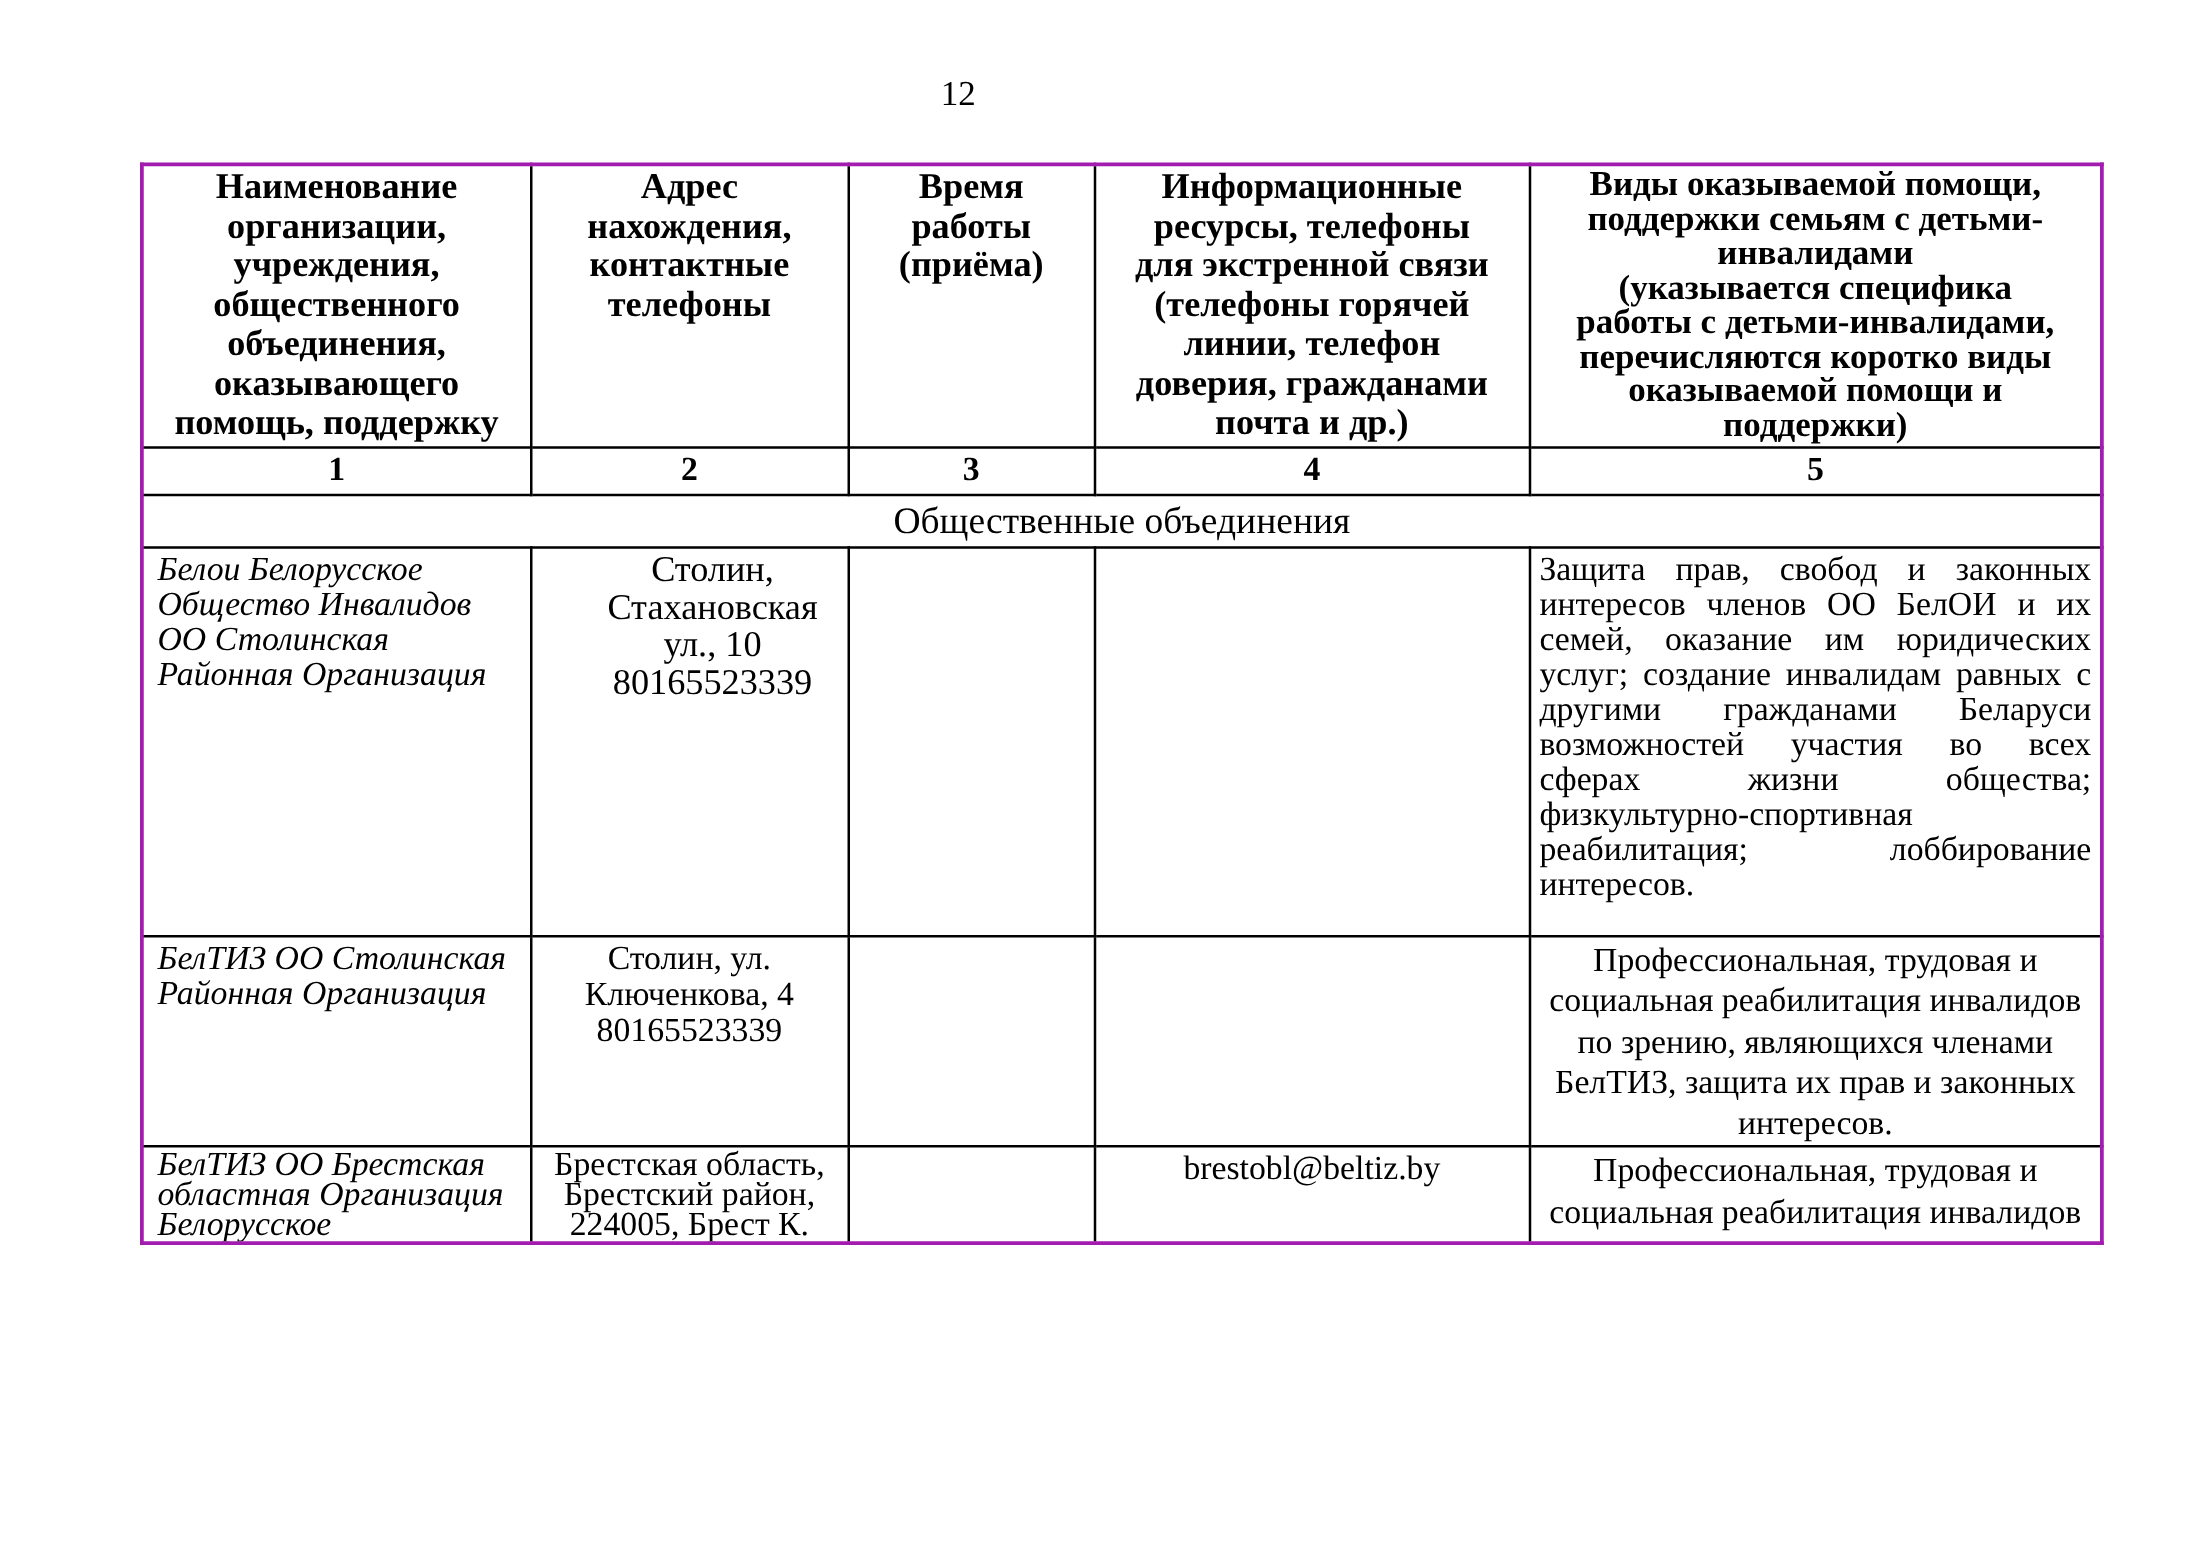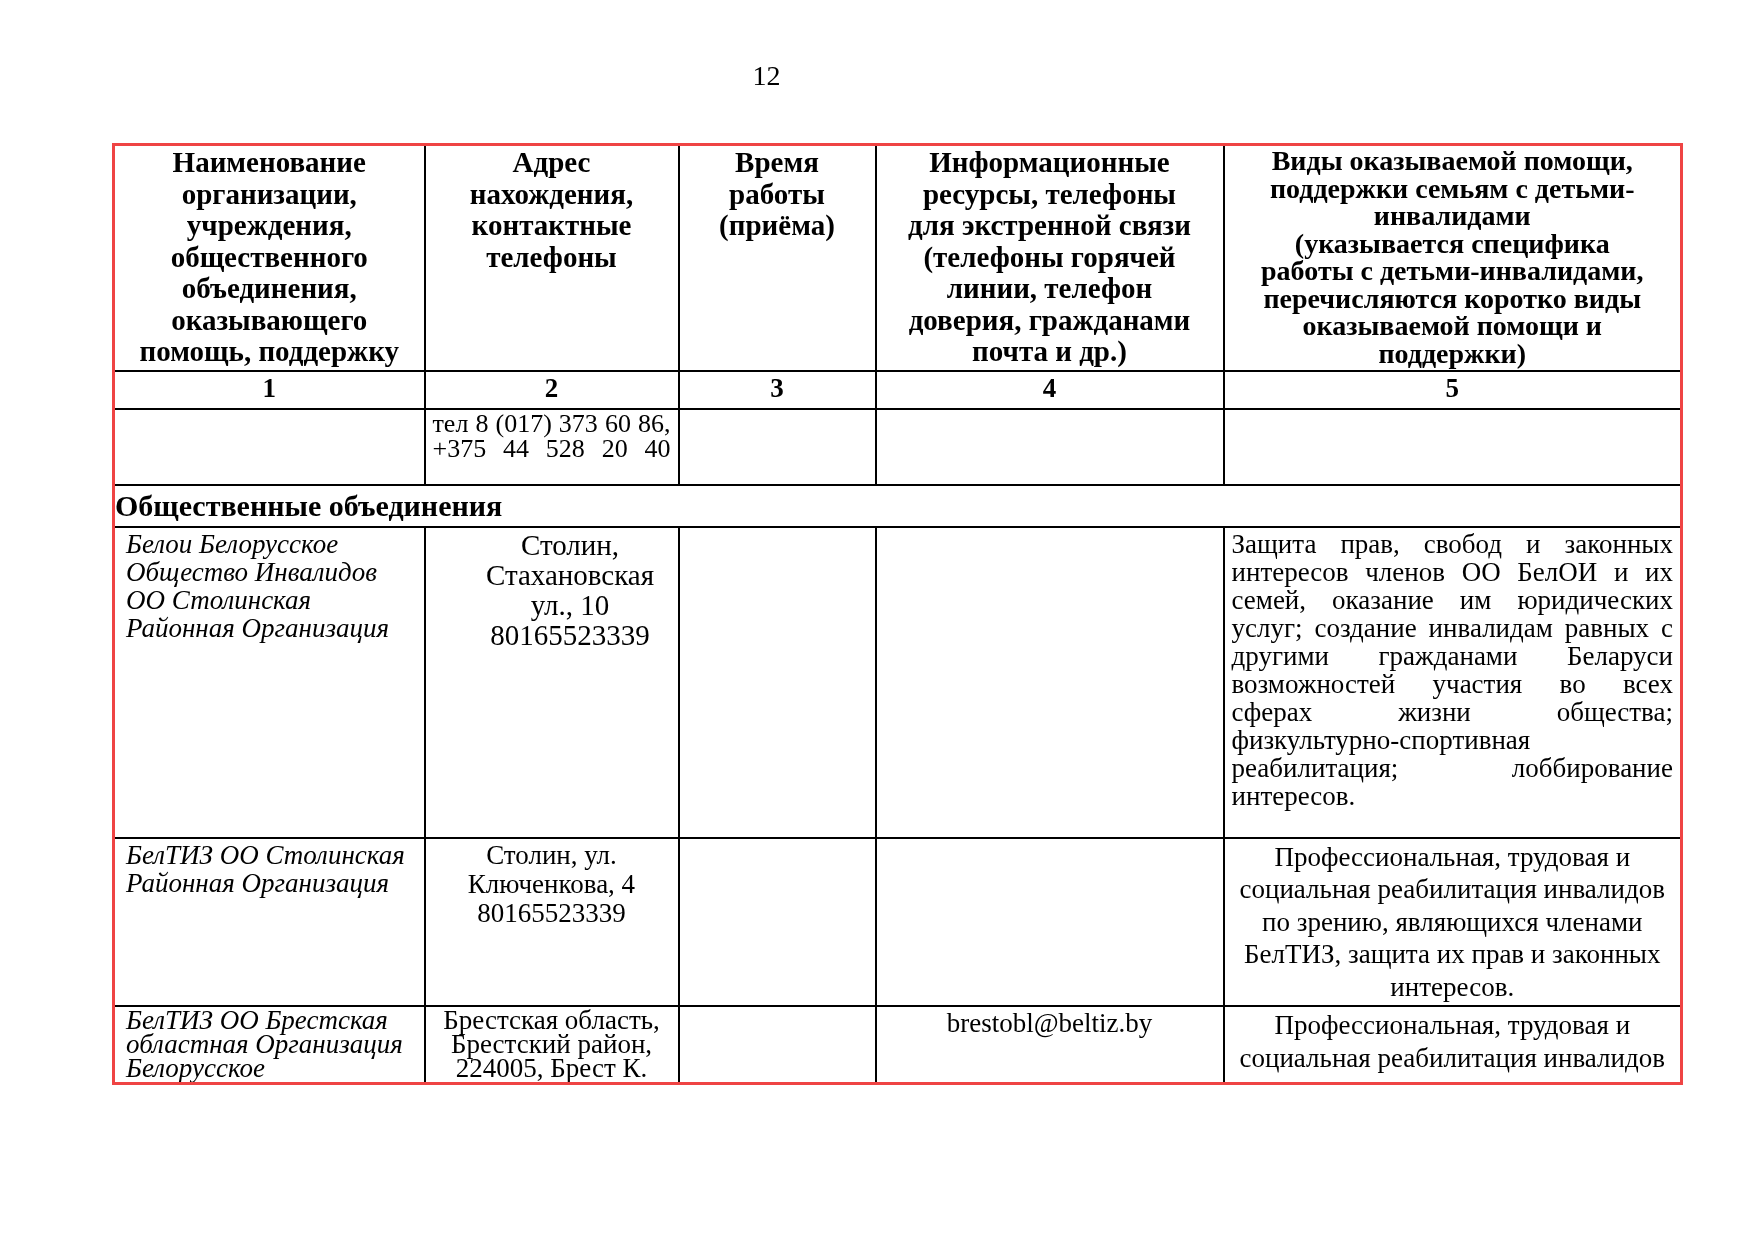--- a/index.html
+++ b/index.html
@@ -20,25 +20,25 @@
     top: 60px;
     left: 0;
     width: 1533px;
     text-align: center;
     font-size: 28px;
     line-height: 32px;
   }
   table.org-table {
     position: absolute;
     left: 112px;
-    top: 143px;
+    top: 130px;
     width: 1568px;
     border-collapse: collapse;
     table-layout: fixed;
-    border: 3px solid #ef4444;
+    border: 3px solid #a21caf;
   }
   col.c1 { width: 311px; }
   col.c2 { width: 254px; }
   col.c3 { width: 197px; }
   col.c4 { width: 348px; }
   col.c5 { width: 458px; }
   td {
     border: 2px solid #000000;
     vertical-align: top;
     padding: 2px 7px;
@@ -65,22 +65,22 @@
     line-height: 27.5px;
   }
   .num {
     font-weight: bold;
     text-align: center;
     font-size: 27px;
     line-height: 30px;
     padding-top: 1px;
   }
   .sect {
-    font-weight: bold;
-    text-align: left;
+    font-weight: normal;
+    text-align: center;
     font-size: 30px;
     line-height: 36px;
     padding: 2px 0 0 0;
   }
   .cell {
     font-size: 27px;
     line-height: 28px;
   }
   .pre  { white-space: pre-line; }
   .left { text-align: left; }
@@ -155,27 +155,20 @@
   </tr>
 
   <tr class="r-num">
     <td class="num">1</td>
     <td class="num">2</td>
     <td class="num">3</td>
     <td class="num">4</td>
     <td class="num">5</td>
   </tr>
 
-  <tr class="r-phone">
-    <td class="cell left name-cell"></td>
-    <td class="cell just phone-cell">тел 8 (017) 373 60 86, +375 44 528 20 40</td>
-    <td class="cell"></td>
-    <td class="cell"></td>
-    <td class="cell"></td>
-  </tr>
 
   <tr class="r-sect">
     <td class="sect" colspan="5">Общественные объединения</td>
   </tr>
 
   <tr class="r-1">
     <td class="cell pre left name-cell">Белои Белорусское
 Общество Инвалидов
 ОО Столинская
 Районная Организация</td>

